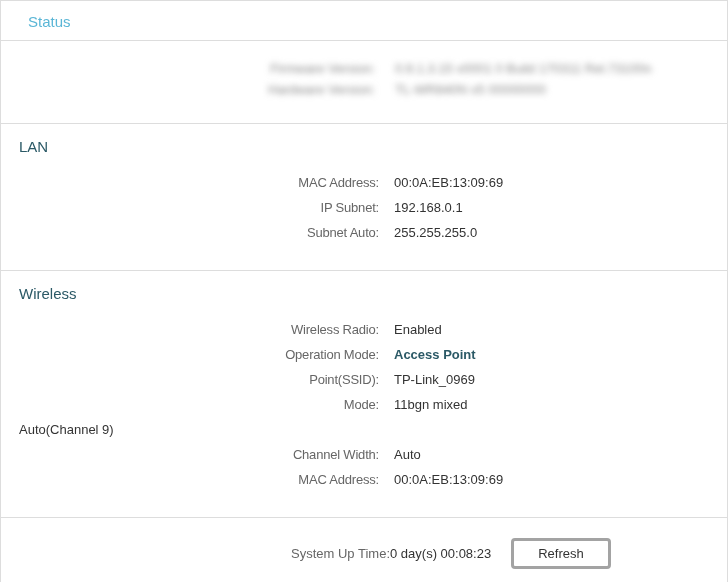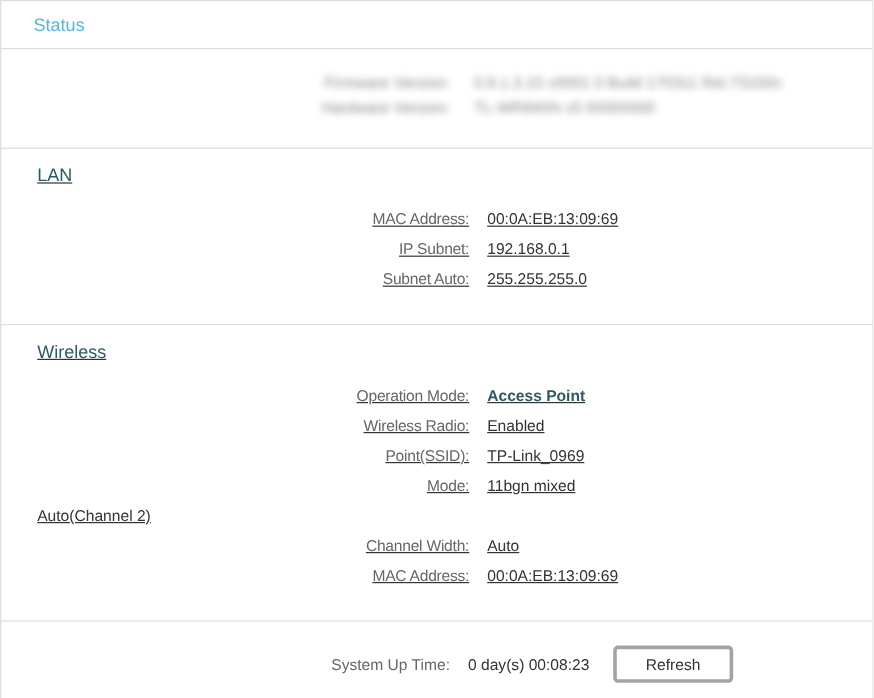--- a/index.html
+++ b/index.html
@@ -46,23 +46,22 @@
       width: 120px;
       text-align: right;
       margin-right: 20px;
     }
     .blurred-value {
       filter: blur(3px);
       color: #888;
       font-size: 13px;
     }
     .section {
-      padding: 14px 30px 20px;
+      padding: 14px 18px 20px;
       border-bottom: 1px solid #ddd;
-      text-decoration: underline;
     }
     .section-title {
       color: #2b5966;
       font-size: 15px;
       font-weight: normal;
       margin-bottom: 20px;
     }
     .info-row {
       display: flex;
       margin-bottom: 10px;
@@ -87,21 +86,20 @@
     .uptime-section {
       padding: 20px 14px;
       display: flex;
       align-items: center;
     }
     .uptime-label {
       width: 375px;
       text-align: right;
       color: #666;
       font-size: 13px;
-      padding-right: 15px;
     }
     .uptime-value {
       color: #333;
       font-size: 13px;
       margin-right: 20px;
     }
     .refresh-btn {
       background: #fff;
       border: 3px solid #a3a3a3;
       border-radius: 4px;
@@ -143,37 +141,37 @@
     </div>
     <div class="info-row">
       <span class="info-label">Subnet Auto:</span>
       <span class="info-value">255.255.255.0</span>
     </div>
   </div>
 
   <div class="section">
     <div class="section-title">Wireless</div>
     <div class="info-row">
+      <span class="info-label">Wireless Radio:</span>
+      <span class="info-value">Enabled</span>
+    </div>
+    <div class="info-row">
       <span class="info-label">Operation Mode:</span>
       <span class="info-value bold">Access Point</span>
-    </div>
-    <div class="info-row">
-      <span class="info-label">Wireless Radio:</span>
-      <span class="info-value">Enabled</span>
     </div>
     <div class="info-row">
       <span class="info-label">Point(SSID):</span>
       <span class="info-value">TP-Link_0969</span>
     </div>
     <div class="info-row">
       <span class="info-label">Mode:</span>
       <span class="info-value">11bgn mixed</span>
     </div>
     <div class="info-row">
-      <span class="info-value">Auto(Channel 2)</span>
+      <span class="info-value">Auto(Channel 9)</span>
     </div>
     <div class="info-row">
       <span class="info-label">Channel Width:</span>
       <span class="info-value">Auto</span>
     </div>
     <div class="info-row">
       <span class="info-label">MAC Address:</span>
       <span class="info-value">00:0A:EB:13:09:69</span>
     </div>
   </div>

